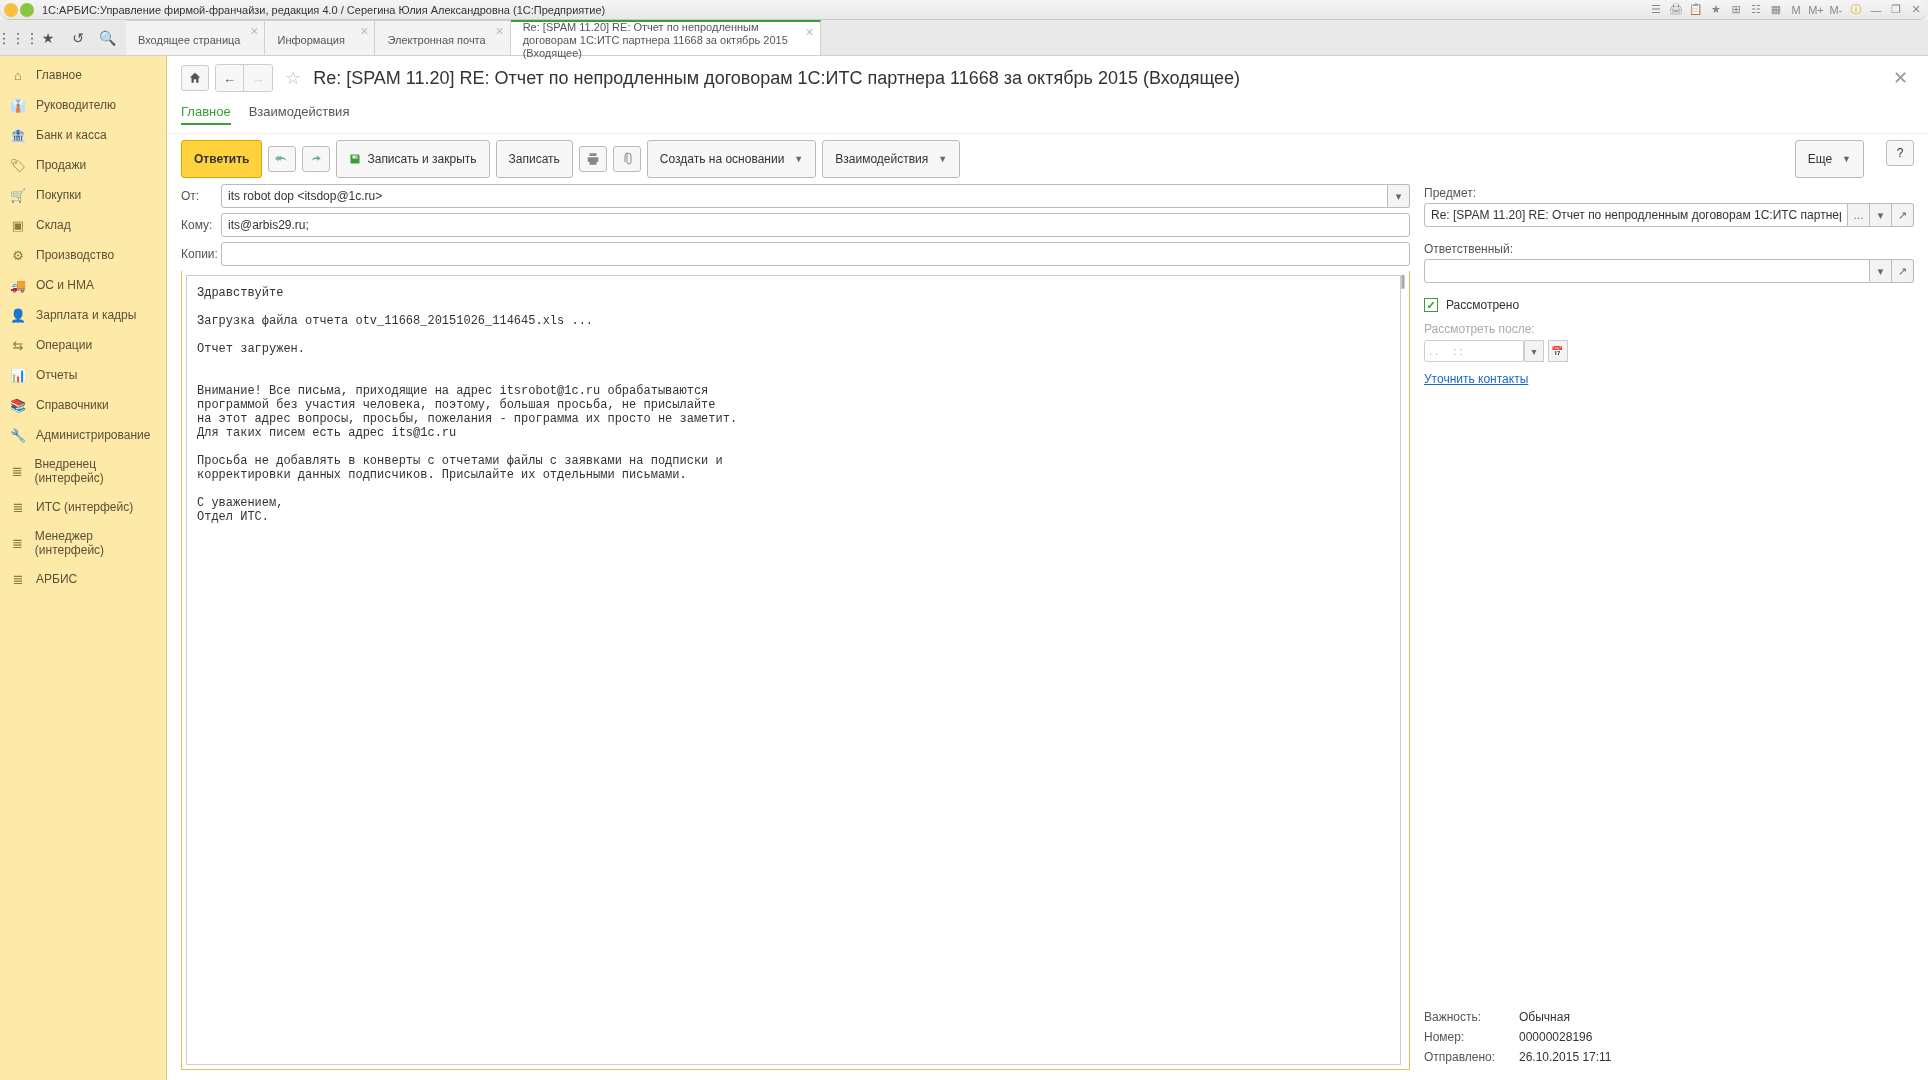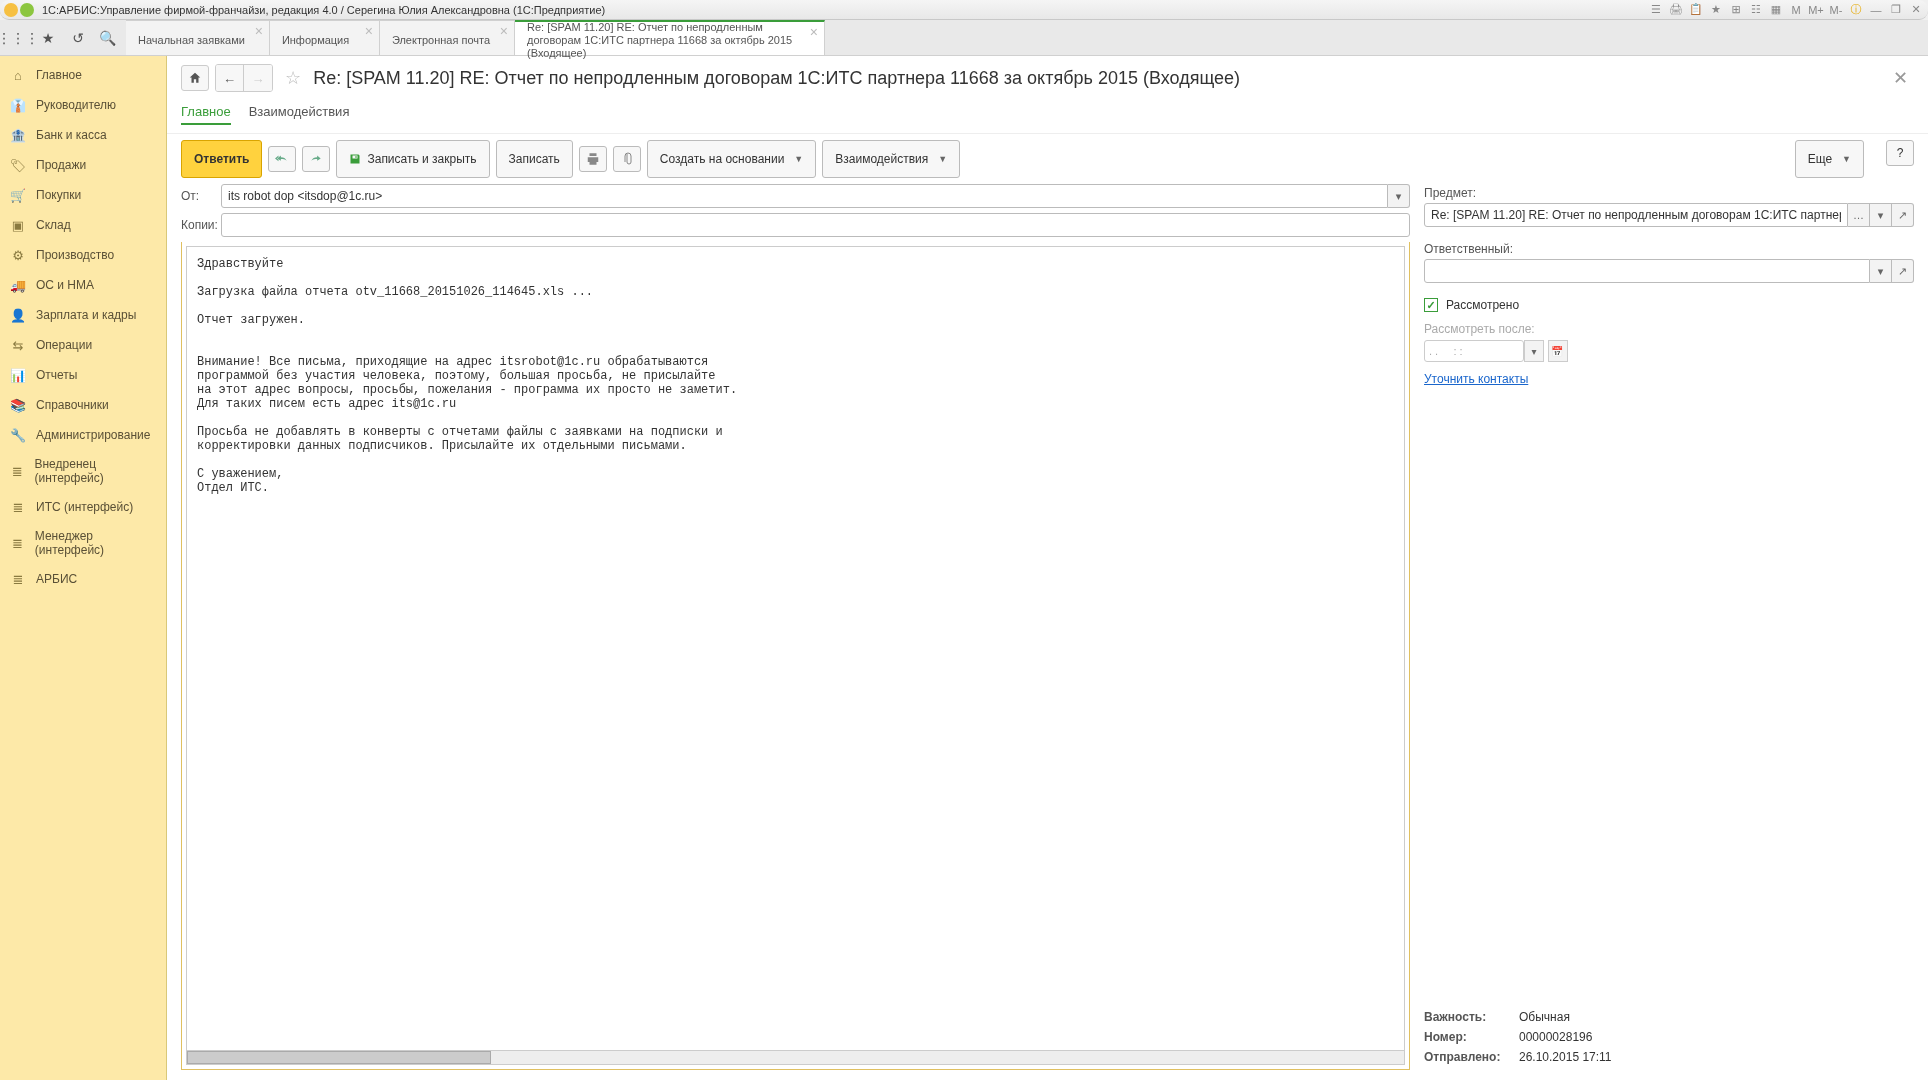--- a/index.html
+++ b/index.html
@@ -47,30 +47,30 @@
 .fld-row { display:flex; align-items:center; margin-bottom:5px; }
 .fld-row label { width:40px; color:#555; font-size:12px;}
 .col-right .fld-row label { width:95px; }
 .text-in { flex:1; height:24px; border:1px solid #bbb; border-radius:3px; padding:0 6px; font-size:12px; color:#333; background:#fff;}
 .text-in.withbtn { border-top-right-radius:0; border-bottom-right-radius:0; }
 .in-btn { width:22px; height:24px; border:1px solid #bbb; border-left:none; background:#f3f3f3; display:flex; align-items:center; justify-content:center; color:#666; cursor:pointer; font-size:11px;}
 .in-btn.last { border-top-right-radius:3px; border-bottom-right-radius:3px;}
 .msg-tabs { display:flex; border-bottom:1px solid #ccc; margin-top:4px;}
 .msg-tab { padding:6px 14px; border:1px solid #ccc; border-bottom:none; background:#f3f3f3; margin-right:2px; border-radius:3px 3px 0 0; cursor:pointer; font-size:12px; color:#555;}
 .msg-tab.active { background:#fff; position:relative; top:1px;}
-.msg-body-wrap { flex:1; border:1px solid #e0c060; border-top:none; padding:4px; background:#fff; display:flex; flex-direction:column; min-height:0;}
+.msg-body-wrap { flex:1; border:1px solid #e0c060; border-top:none; padding:4px; background:#fff; display:flex; flex-direction:row; min-height:0;}
 .msg-body { flex:1; border:1px solid #ccc; padding:10px; font-family:"Courier New",monospace; font-size:12px; color:#333; white-space:pre-wrap; overflow:auto; position:relative;}
 .scrollbar-h { height:14px; background:#eee; border:1px solid #ccc; border-top:none; display:flex;}
 .sb-thumb { width:25%; background:#ccc; border:1px solid #aaa;}
 .check-row { display:flex; align-items:center; gap:8px; font-size:12px; color:#333;}
 .check-row .cb { width:14px; height:14px; border:1px solid #3a9d3a; display:flex; align-items:center; justify-content:center; color:#3a9d3a; font-size:11px; font-weight:bold;}
 .link { color:#1a66cc; text-decoration:underline; cursor:pointer; font-size:12px;}
 .meta-block { margin-top:auto; font-size:12px; color:#333;}
 .meta-row { display:flex; margin-bottom:6px;}
-.meta-row .ml { width:95px; color:#555;font-weight:bold;}
+.meta-row .ml { width:95px; color:#555;}
 .muted { color:#aaa; }
 .date-in { width:100px; height:22px; border:1px solid #ccc; border-radius:3px; font-size:11px; color:#aaa; padding:0 4px;}
 .small-btn { width:20px; height:22px; border:1px solid #ccc; background:#f3f3f3; display:flex; align-items:center; justify-content:center; font-size:10px; color:#666; cursor:pointer;}
 svg { display:block; }
 </style>
 </head>
 <body>
 
 <div class="titlebar">
   <div class="tb-icons-left">
@@ -98,21 +98,21 @@
 
 <div class="tabstrip">
   <div class="toolcluster">
     <span class="tool-ico">⋮⋮⋮</span>
     <span class="tool-ico">★</span>
     <span class="tool-ico">↺</span>
     <span class="tool-ico">🔍</span>
   </div>
   <div class="tabs" id="tabs-container">
       <div class="tab">
-        <span>Начальная заявками</span>
+        <span>Входящее страница</span>
         <span class="close">×</span>
       </div>
       <div class="tab">
         <span>Информация</span>
         <span class="close">×</span>
       </div>
       <div class="tab">
         <span>Электронная почта</span>
         <span class="close">×</span>
       </div>
@@ -267,20 +267,24 @@
         <div class="btn icon-only">?</div>
       </div>
     </div>
 
     <div class="content-split">
       <div class="col-left">
         <div class="fld-row">
           <label>От:</label>
           <input class="text-in withbtn" value="its robot dop &lt;itsdop@1c.ru&gt;" style="">
           <div class="in-btn last">▾</div>
+        </div>
+        <div class="fld-row">
+          <label>Кому:</label>
+          <input class="text-in" value="its@arbis29.ru;" style="">
         </div>
         <div class="fld-row">
           <label>Копии:</label>
           <input class="text-in" value="" style="">
         </div>
 
         <div class="msg-body-wrap">
           <div class="msg-body">Здравствуйте
 
 Загрузка файла отчета otv_11668_20151026_114645.xls ...

